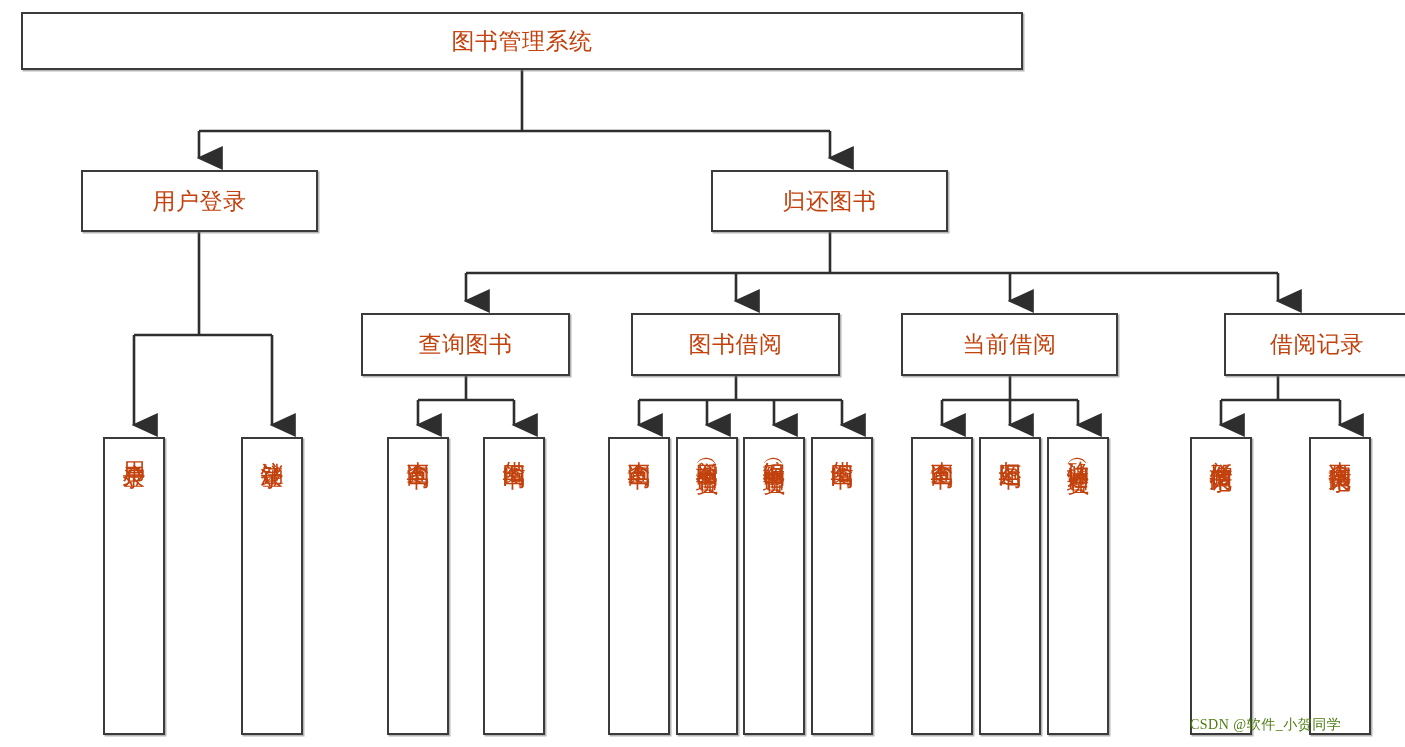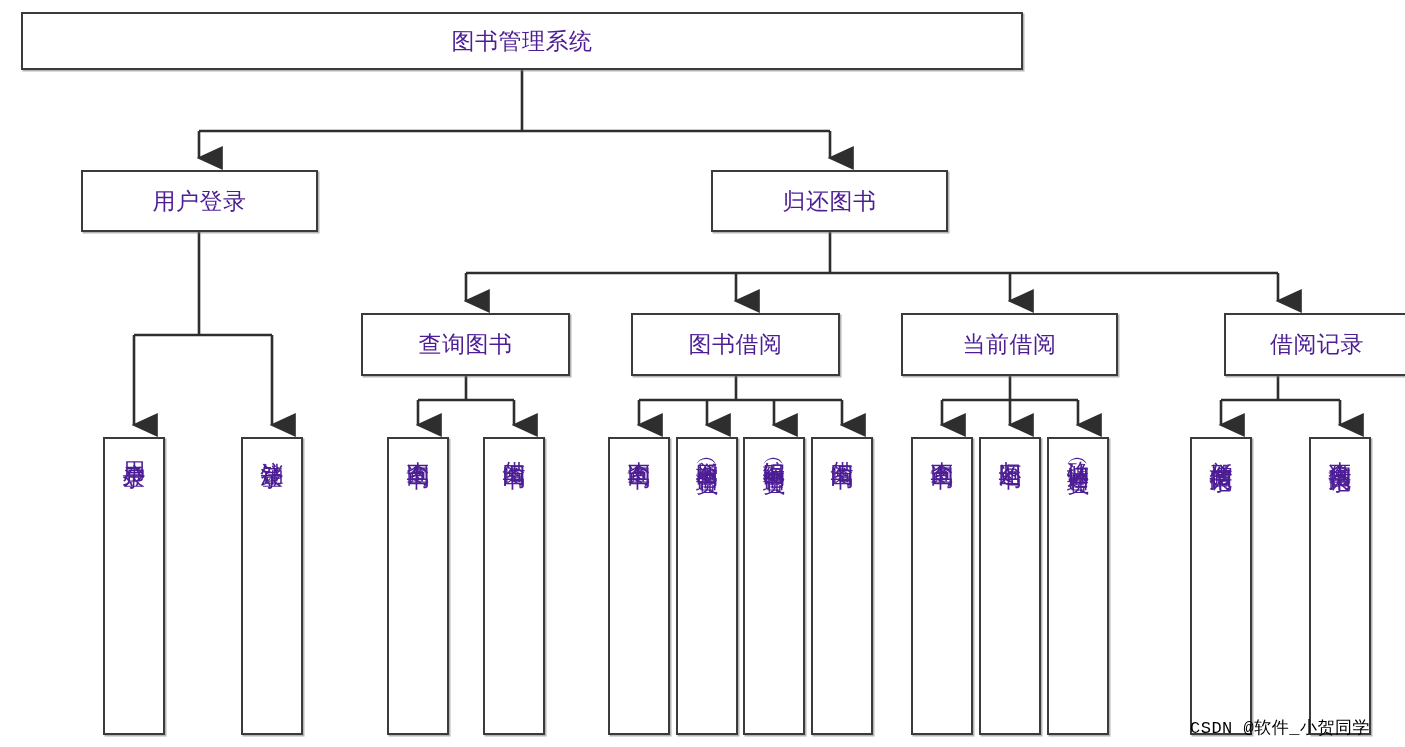--- a/index.html
+++ b/index.html
@@ -28,21 +28,21 @@
   }
   .node {
     position: absolute;
     box-sizing: border-box;
     background: #ffffff;
     border: 2px solid #3b3b3b;
     box-shadow: 1.5px 1.5px 0 0 rgba(120,120,120,0.55);
     display: flex;
     align-items: center;
     justify-content: center;
-    color: #4c1d95;
+    color: #c2410c;
   }
   .node .label {
     display: block;
     text-align: center;
     line-height: 1.05;
     letter-spacing: 0.5px;
   }
   
   .node.h .label {
     font-size: 23px;
@@ -64,25 +64,25 @@
     line-height: 1.18;
     letter-spacing: 2px;
     max-height: 100%;
     text-align: left;
   }
   .node.v.tall .label {
     font-size: 22px;
   }
   .watermark {
     position: absolute;
-    font-size: 17px;
-    color: #000000;
+    font-size: 14px;
+    color: #4d7c0f;
     white-space: nowrap;
     letter-spacing: 0.5px;
-    font-family: Liberation Mono, monospace;
+    font-family: Liberation Serif, serif;
   }
 </style>
 </head>
 <body>
 
 <div id="canvas">
 
   <svg class="edges" viewBox="0 0 1405 747" xmlns="http://www.w3.org/2000/svg">
     <defs>
       <marker id="arrow" viewBox="0 0 12 12" refX="6" refY="10" markerWidth="11" markerHeight="11" orient="auto-start-reverse">

